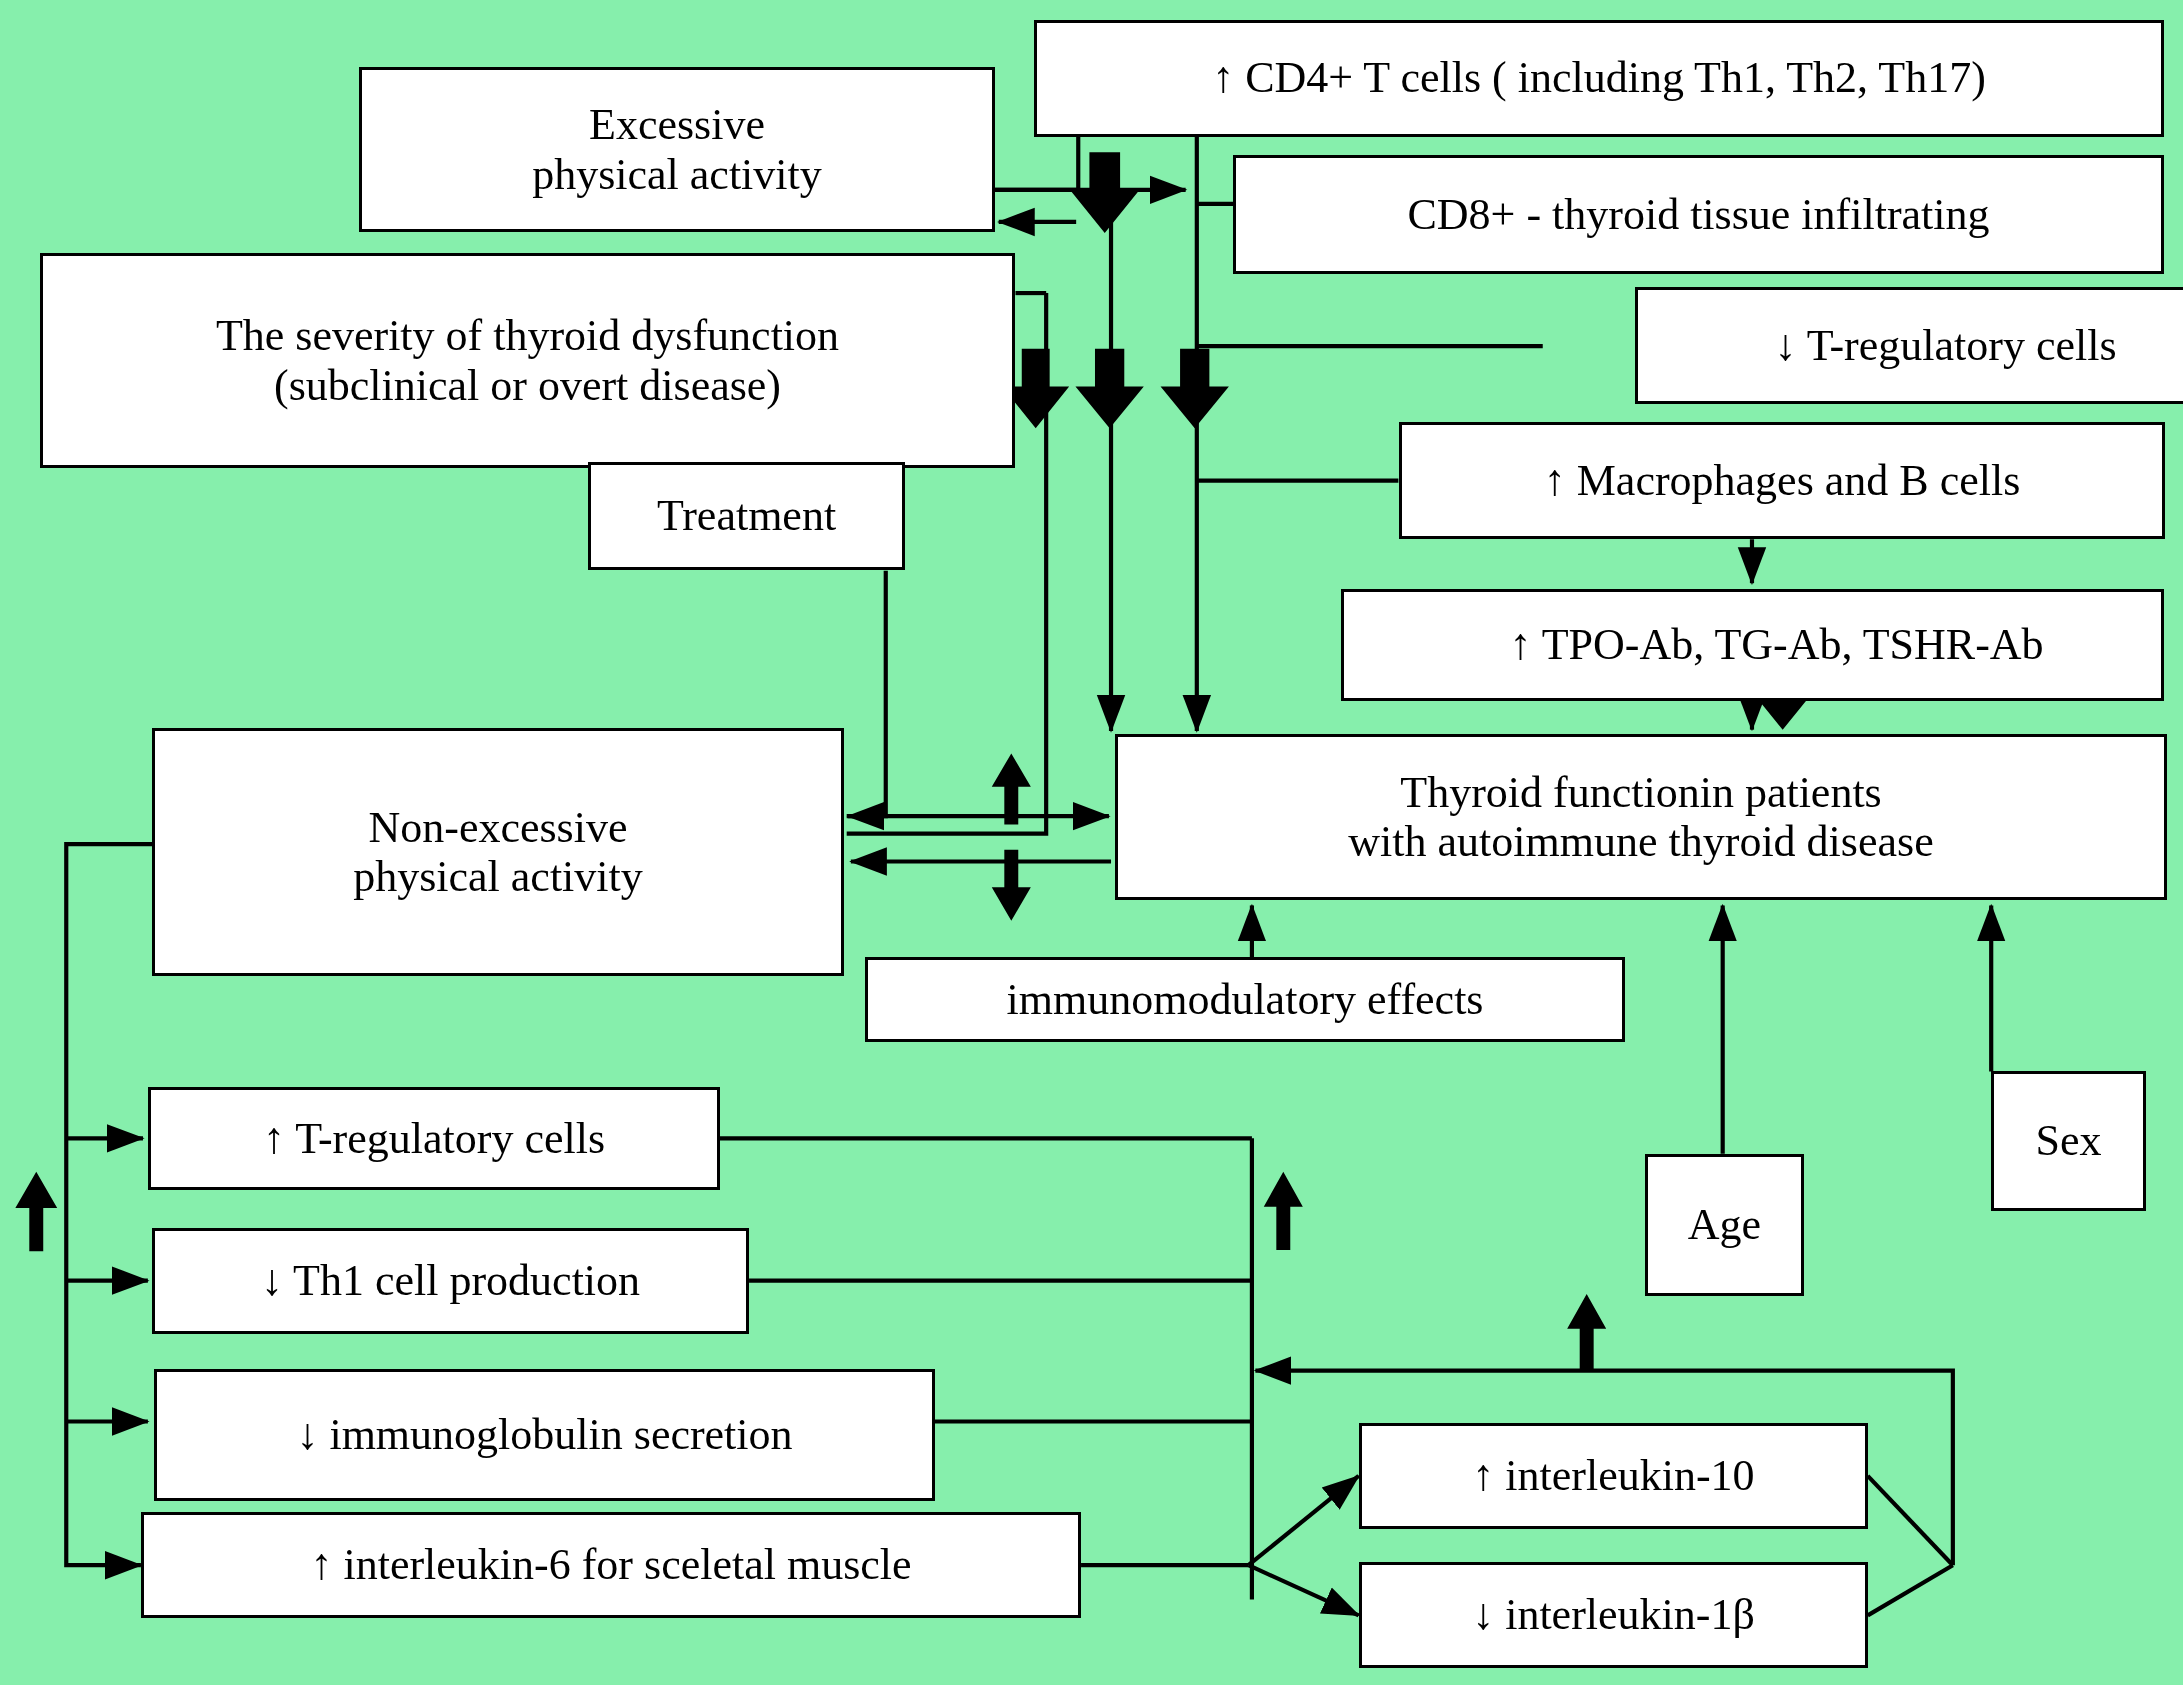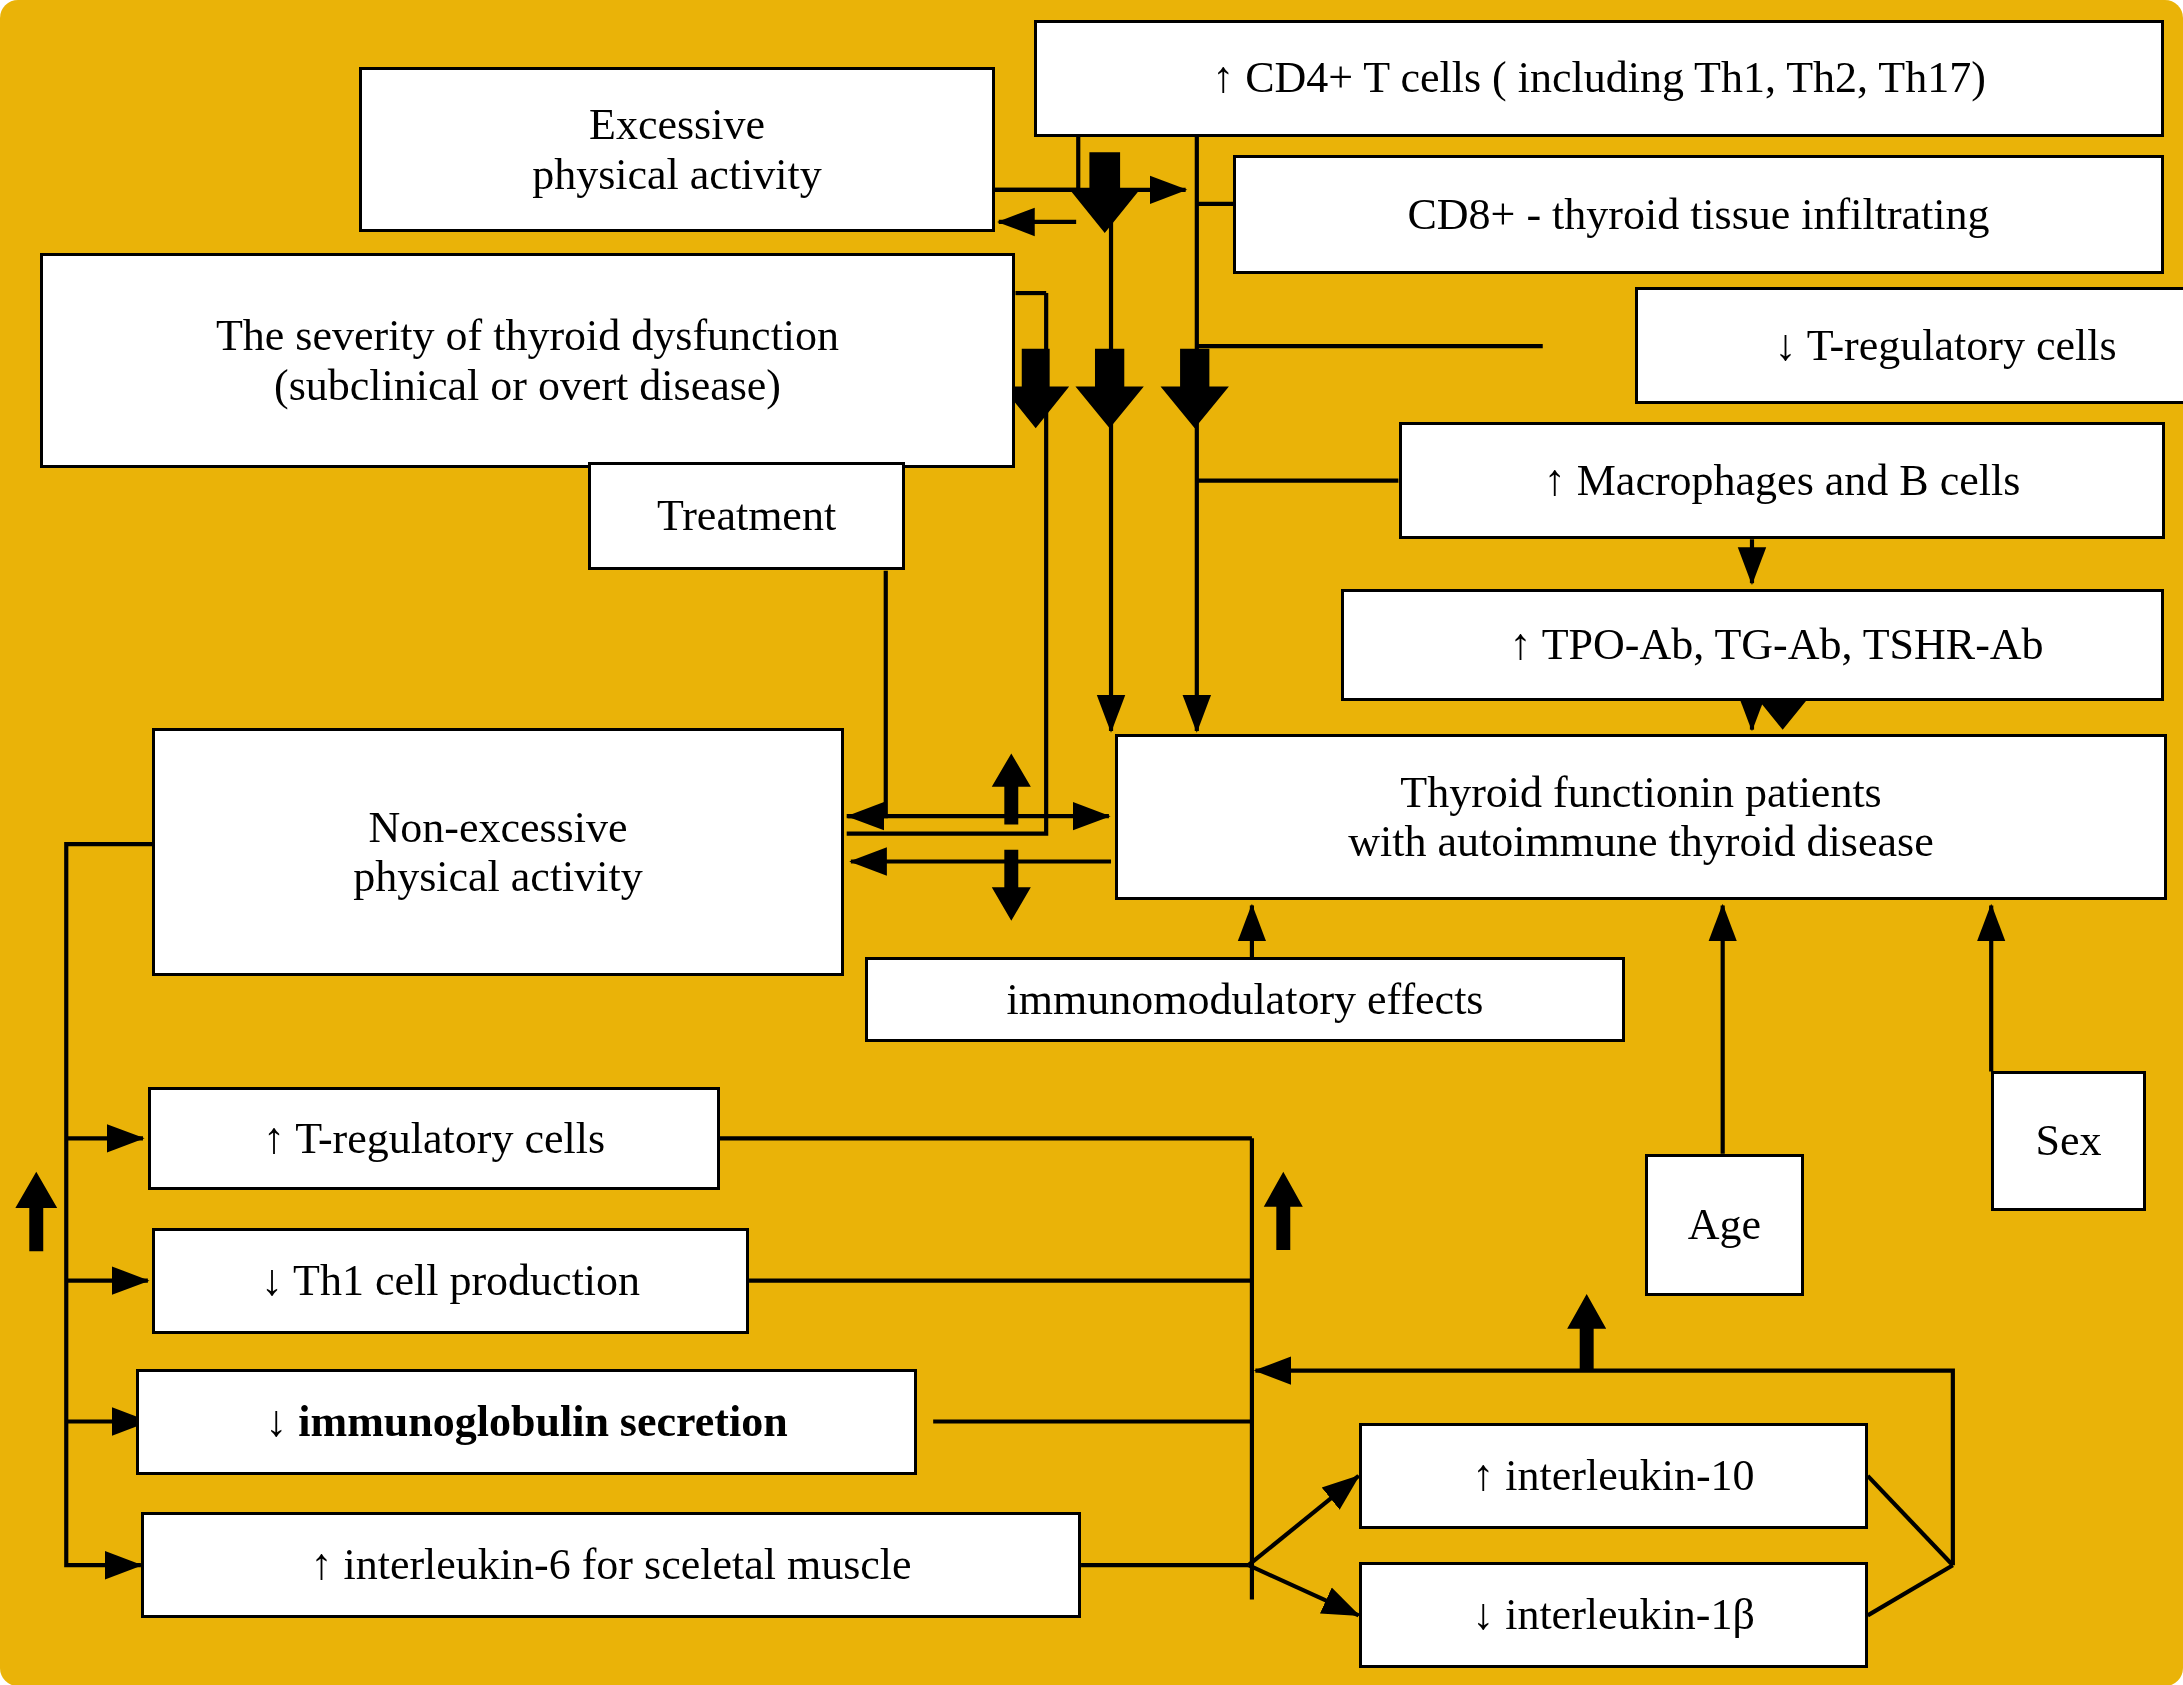--- a/index.html
+++ b/index.html
@@ -1,17 +1,17 @@
 <!DOCTYPE html>
 <html style="font-size:11px"><head>
 <meta charset="utf-8">
 <style>
   html,body{margin:0;padding:0;background:#ffffff;}
   body{font-family:"Liberation Serif", serif;}
-  #stage{position:relative;width:2183px;height:1686px;background:#eab308;overflow:hidden;border-radius:18px;}
+  #stage{position:relative;width:2183px;height:1686px;background:#86efac;overflow:hidden;}
   svg.layer{position:absolute;left:0;top:0;width:2183px;height:1686px;}
   .nodebox{
     position:absolute;
     box-sizing:border-box;
     border:3.5px solid #000;
     background:#fff;
     display:flex;align-items:center;justify-content:center;
     text-align:center;
     line-height:1.12;
     color:#000;
@@ -169,21 +169,21 @@
   </div>
 
   <div class="nodebox fs-lg" style="left:1645px;top:1154px;width:159px;height:142px;">
     <span class="txt">Age</span>
   </div>
 
   <div class="nodebox fs-lg" style="left:152px;top:1228px;width:597px;height:106px;">
     <span class="txt">↓ Th1 cell production</span>
   </div>
 
-  <div class="nodebox fs-lg" style="left:136px;top:1369px;width:781px;height:106px;font-weight:bold;">
+  <div class="nodebox fs-lg" style="left:154px;top:1369px;width:781px;height:132px;">
     <span class="txt">↓ immunoglobulin secretion</span>
   </div>
 
   <div class="nodebox fs-lg" style="left:141px;top:1512px;width:940px;height:106px;">
     <span class="txt">↑ interleukin-6 for sceletal muscle</span>
   </div>
 
   <div class="nodebox fs-lg" style="left:1359px;top:1423px;width:509px;height:106px;">
     <span class="txt">↑ interleukin-10</span>
   </div>

